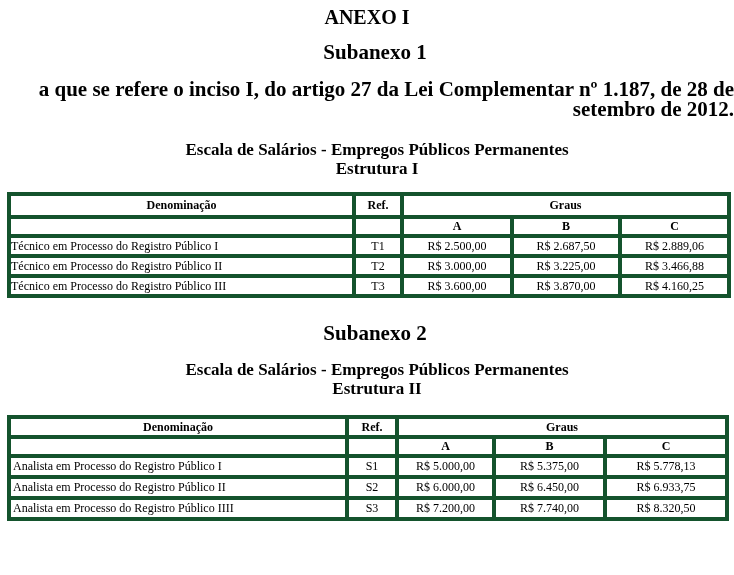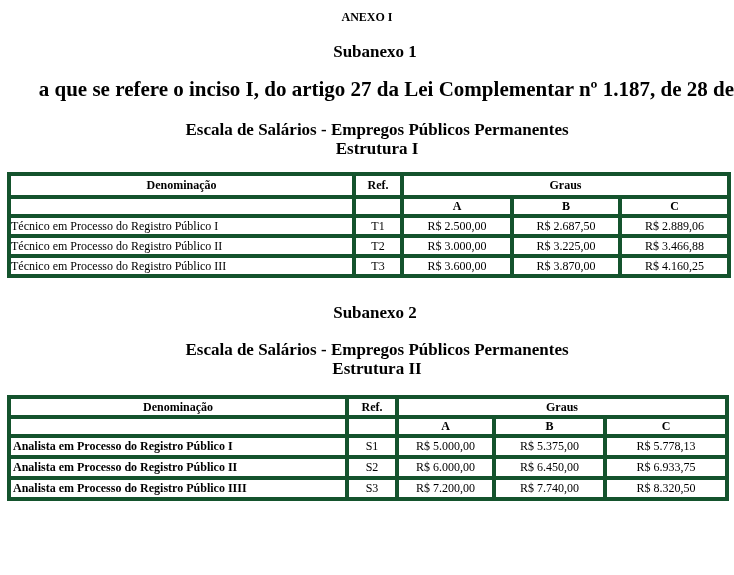--- a/index.html
+++ b/index.html
@@ -4,25 +4,25 @@
 <style>
   * { margin:0; padding:0; box-sizing:border-box; }
   html, body { background:#ffffff; }
   body {
     width:734px; height:575px; overflow:hidden;
     font-family:"Liberation Serif","DejaVu Serif",serif;
     color:#000000;
   }
   .doc-title {
     margin-top:8px; text-align:center;
-    font-weight:bold; font-size:12px; line-height:18px;
+    font-weight:bold; font-size:20px; line-height:18px;
   }
   .subanexo-title {
     margin-top:17px; text-align:center;
-    font-weight:bold; font-size:17px; line-height:18px;padding-left:16px;
+    font-weight:bold; font-size:21px; line-height:18px;padding-left:16px;
   }
   .subanexo-title.second { margin-top:26px; }
   .ref-paragraph {
     margin-top:18px; text-align:right;
     font-size:21px; line-height:20px;font-weight:bold;
   }
   .ref-paragraph.second { margin-top:17px; }
   .scale-heading {
     margin-top:21px; text-align:center;
     font-weight:bold; font-size:17px; line-height:19px;margin-left:20px;
@@ -36,38 +36,39 @@
   table.t1 { width:720px; }
   table.t2 { width:718px; margin-top:17px; }
   .salary-table th, .salary-table td {
     border:4px solid #14532d;
     font-size:12px;
     overflow:hidden; white-space:nowrap;
   }
   .salary-table th { font-weight:bold; text-align:center; }
   .salary-table td { text-align:center; }
   .salary-table td.den { text-align:left; }
-  table.t2 td.den { padding-left:2px;font-weight:bold; }
+  table.t2 td.den { padding-left:2px; }
   tr.rh1 { height:23px; }
   tr.rh2 { height:17px; }
   tr.rdata { height:20px; }
   table.t2 tr.rh1 { height:20px; }
   table.t2 tr.rdata { height:21px; }
 </style>
 </head>
 <body>
 
 <div>
 
   <div class="doc-title">ANEXO I</div>
 
   <div>
     <div class="subanexo-title">Subanexo 1</div>
     <div class="ref-paragraph">
       <span>a que se refere o inciso I, do artigo 27 da Lei Complementar nº 1.187, de 28 de</span><br>
+      <span>setembro de 2012.</span>
     </div>
     <div class="scale-heading">
       <span>Escala de Salários - Empregos Públicos Permanentes</span><br>
       <span>Estrutura I</span>
     </div>
 
     <table class="salary-table t1">
       <colgroup>
         <col style="width:345px">
           <col style="width:48px">

